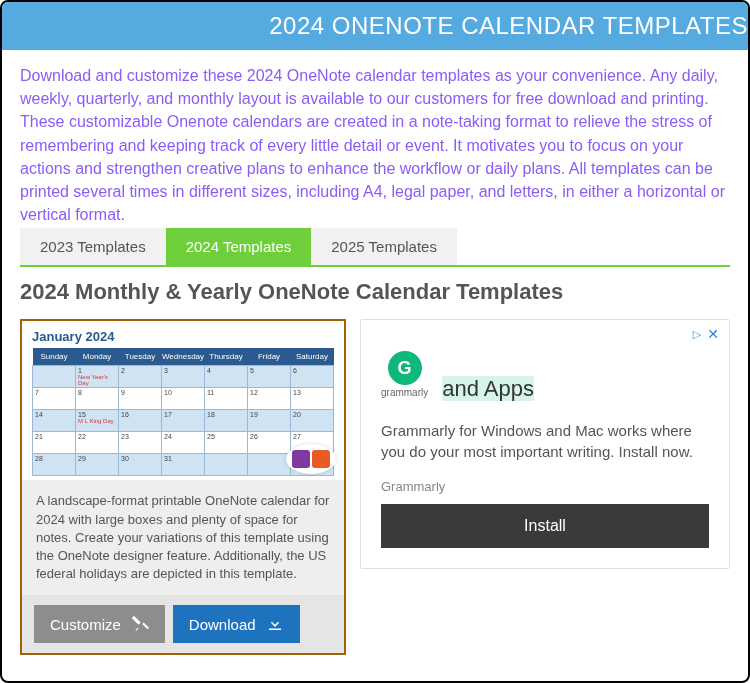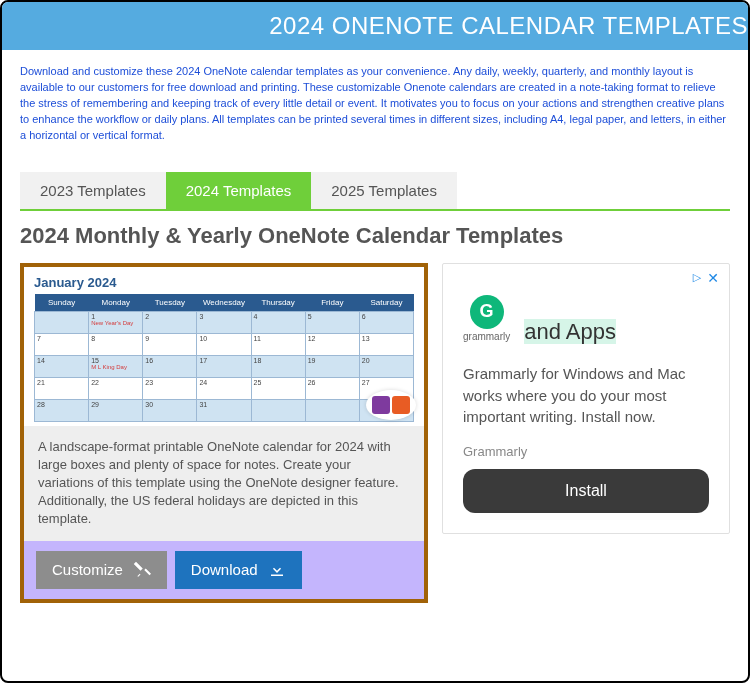--- a/index.html
+++ b/index.html
@@ -1,54 +1,54 @@
 <!DOCTYPE html>
 <html><head>
 <meta charset="utf-8">
 <style>
 *{margin:0;padding:0;box-sizing:border-box}
 body{font-family:Arial,Helvetica,sans-serif;background:#fff;border:2px solid #000;width:750px;height:683px;overflow:hidden;border-radius:8px}
 .header-bar{background:#55abe0;color:#fff;text-align:right;padding:10px 0;font-size:24px;font-weight:500;letter-spacing:.5px}
 .content{padding:14px 18px}
-.intro{color:#1d4ed8;font-size:11px;line-height:1.45;margin-bottom:28px}
+.intro{color:#8b5cf6;font-size:16px;line-height:1.45;margin-bottom:2px}
 .tabs{display:flex;gap:0;border-bottom:2px solid #6fcf3a;margin-bottom:12px}
 .tab{padding:10px 20px;background:#f1f1f1;color:#555;font-size:15px;cursor:pointer}
 .tab.active{background:#6fcf3a;color:#fff}
 .section-title{color:#555;font-size:22px;font-weight:700;margin:6px 0 14px}
 .two-col{display:flex;gap:14px;align-items:flex-start}
-.card{width:408px;border:4px solid #a16207;background:#fff}
+.card{width:326px;border:2px solid #a16207;background:#fff}
 .thumb{background:#fff;padding:8px 10px 4px;position:relative}
 .thumb-title{color:#2a5a8f;font-weight:700;font-size:13px;margin-bottom:4px}
 .cal{width:100%;border-collapse:collapse}
 .cal th{background:#2a5a8f;color:#fff;font-size:8px;padding:4px 0;font-weight:400}
 .cal td{border:1px solid #9cb8d4;background:#fff;height:22px;width:14.28%;font-size:7px;vertical-align:top;padding:1px 2px;color:#444}
 .cal tr.alt td{background:#cfe3f2}
 .cal td .hol{color:#d43a3a;font-size:6px}
 .icon-badge{position:absolute;right:8px;bottom:6px;display:flex;gap:2px;background:#fff;border-radius:50%;padding:6px;box-shadow:0 0 4px rgba(0,0,0,.15)}
 .icon-badge span{width:18px;height:18px;border-radius:3px;display:inline-block}
 .icn-on{background:#7e3a9e}
 .icn-pdf{background:#e85c24}
 .card-desc{background:#eee;padding:12px 14px;color:#555;font-size:13px;line-height:1.4}
-.card-actions{display:flex;gap:8px;padding:10px 12px;background:#c4b5fd}
+.card-actions{display:flex;gap:8px;padding:10px 12px;background:#e5e5e5}
 .btn{display:flex;align-items:center;gap:10px;border:none;color:#fff;font-size:15px;padding:10px 16px;cursor:pointer}
 .btn-customize{background:#8d8d8d}
 .btn-download{background:#1e73be}
 .btn svg{width:18px;height:18px;fill:#fff}
 .ad{flex:1;border:1px solid #e0e0e0;padding:18px 20px 20px;position:relative;border-radius:2px}
 .ad-info{position:absolute;top:6px;right:10px;color:#1e88e5;font-size:11px;display:flex;gap:6px;align-items:center}
 .ad-info .x{font-size:14px}
 .ad-logo-row{display:flex;align-items:center;gap:14px;margin-bottom:16px;margin-top:8px}
 .glogo{display:flex;flex-direction:column;align-items:center;gap:2px}
 .gcircle{width:34px;height:34px;background:#0eb77a;border-radius:50%;color:#fff;display:flex;align-items:center;justify-content:center;font-size:18px;font-weight:700}
 .glabel{font-size:10px;color:#666}
 .ad-headline{font-size:22px;color:#333;line-height:1.3}
 .ad-headline .hl{background:#d6f5e8}
 .ad-body{color:#555;font-size:15px;line-height:1.45;margin-bottom:16px}
 .ad-brand{color:#888;font-size:13px;margin-bottom:10px}
-.ad-cta{width:100%;background:#3a3a3a;color:#fff;border:none;padding:13px 0;font-size:16px;border-radius:12px;cursor:pointer}
+.ad-cta{width:100%;background:#3a3a3a;color:#fff;border:none;padding:13px 0;font-size:16px;border-radius:0;cursor:pointer}
 </style>
 </head>
 <body>
 
 <div class="header-bar">2024 ONENOTE CALENDAR TEMPLATES</div>
 
 <div class="content">
   <p class="intro">Download and customize these 2024 OneNote calendar templates as your convenience. Any daily, weekly, quarterly, and monthly layout is available to our customers for free download and printing. These customizable Onenote calendars are created in a note-taking format to relieve the stress of remembering and keeping track of every little detail or event. It motivates you to focus on your actions and strengthen creative plans to enhance the workflow or daily plans. All templates can be printed several times in different sizes, including A4, legal paper, and letters, in either a horizontal or vertical format.</p>
 
   <div class="tabs">

